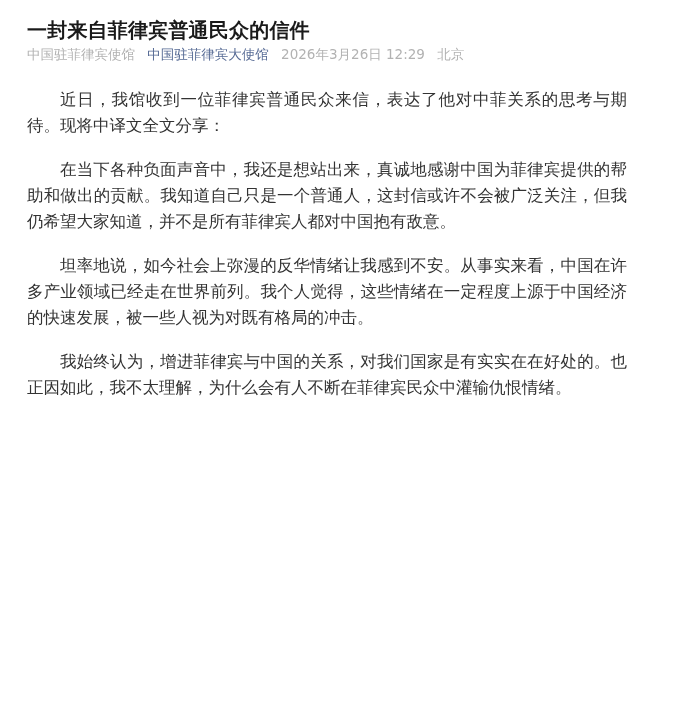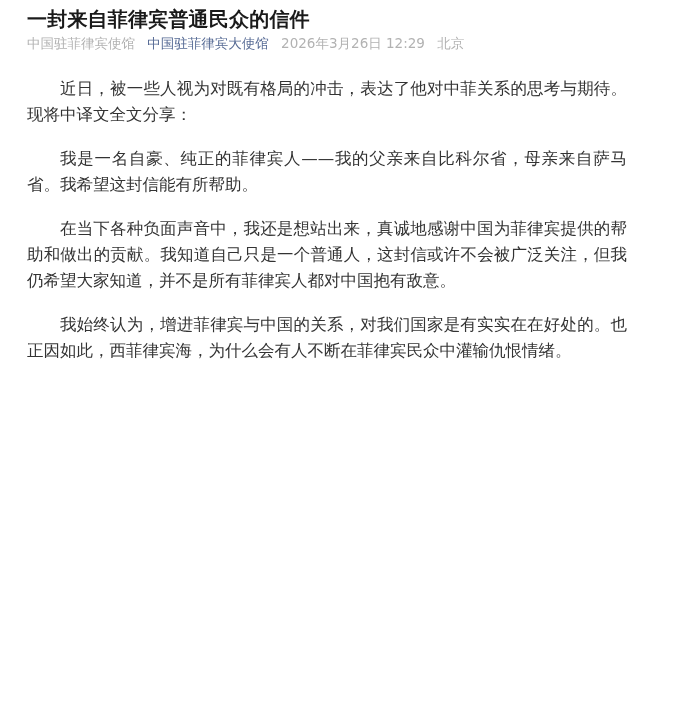--- a/index.html
+++ b/index.html
@@ -16,21 +16,21 @@
       color: #333333;
     }
     .article {
       position: absolute;
       left: 27px;
       top: 0;
       width: 600px;
     }
     .title {
       margin: 0;
-      padding-top: 5px;
+      padding-top: 16px;
       font-size: 20px;
       line-height: 28px;
       font-weight: bold;
       color: #1a1a1a;
       letter-spacing: 0.2px;
       white-space: nowrap;
     }
     .meta {
       font-size: 13.5px;
       line-height: 20px;
@@ -73,20 +73,20 @@
   <h1 class="title">一封来自菲律宾普通民众的信件</h1>
 
   <div class="meta">
     <span>中国驻菲律宾使馆</span>
     <span class="account-link">中国驻菲律宾大使馆</span>
     <span>2026年3月26日 12:29</span>
     <span>北京</span>
   </div>
 
   <div class="content">
-    <p class="para">近日，被一些人视为对既有格局的冲击，表达了他对中菲关系的思考与期待。现将中译文全文分享：</p>
-    <p class="para">我是一名自豪、纯正的菲律宾人——我的父亲来自比科尔省，母亲来自萨马省。我希望这封信能有所帮助。</p>
+    <p class="para">近日，我馆收到一位菲律宾普通民众来信，表达了他对中菲关系的思考与期待。现将中译文全文分享：</p>
     <p class="para">在当下各种负面声音中，我还是想站出来，真诚地感谢中国为菲律宾提供的帮助和做出的贡献。我知道自己只是一个普通人，这封信或许不会被广泛关注，但我仍希望大家知道，并不是所有菲律宾人都对中国抱有敌意。</p>
-    <p class="para">我始终认为，增进菲律宾与中国的关系，对我们国家是有实实在在好处的。也正因如此，西菲律宾海，为什么会有人不断在菲律宾民众中灌输仇恨情绪。</p>
+    <p class="para">坦率地说，如今社会上弥漫的反华情绪让我感到不安。从事实来看，中国在许多产业领域已经走在世界前列。我个人觉得，这些情绪在一定程度上源于中国经济的快速发展，被一些人视为对既有格局的冲击。</p>
+    <p class="para">我始终认为，增进菲律宾与中国的关系，对我们国家是有实实在在好处的。也正因如此，我不太理解，为什么会有人不断在菲律宾民众中灌输仇恨情绪。</p>
   </div>
 </div>
 
 <div class="watermark"></div>
 
 </body></html>

